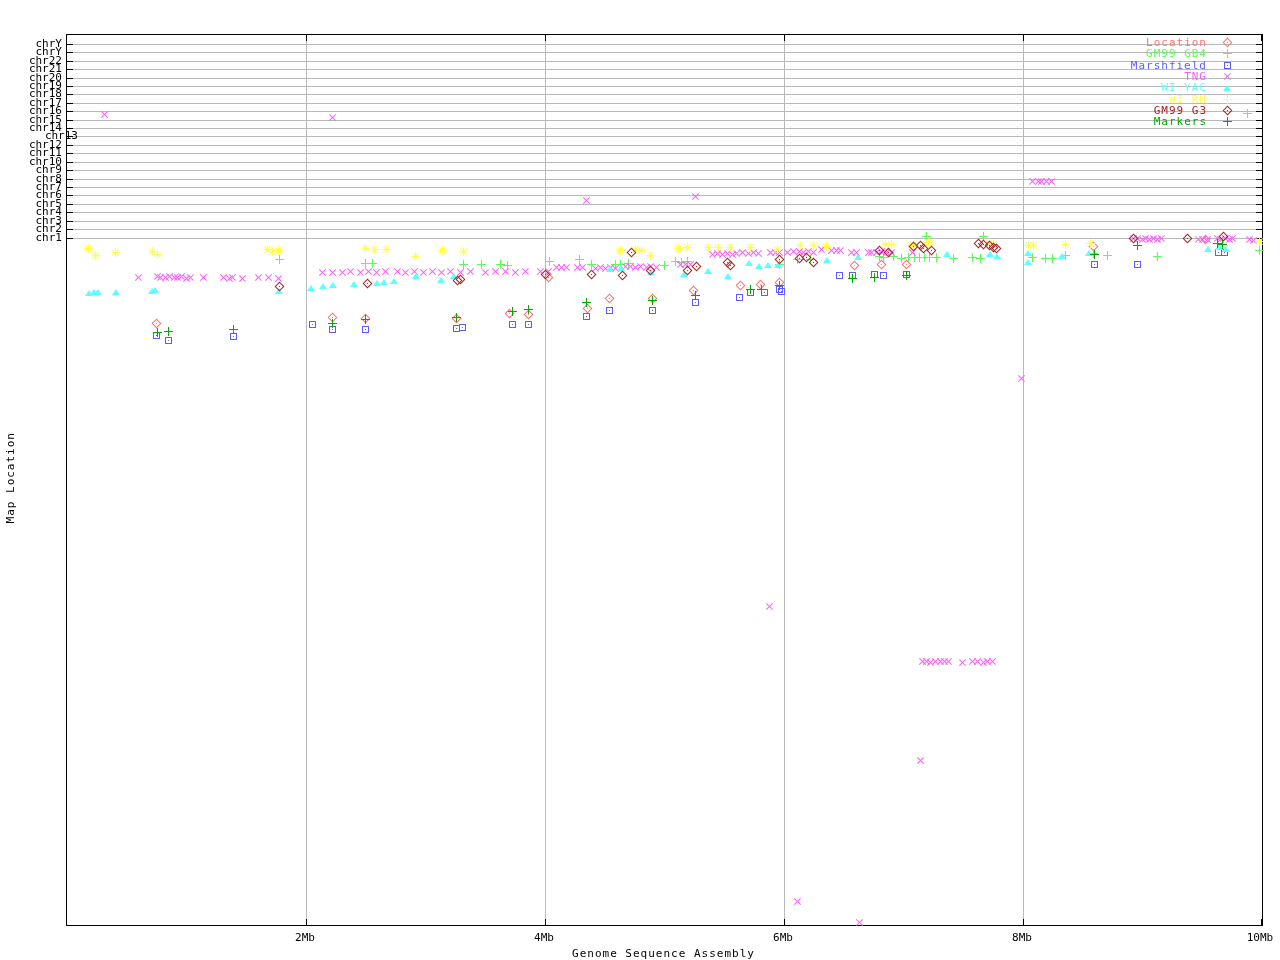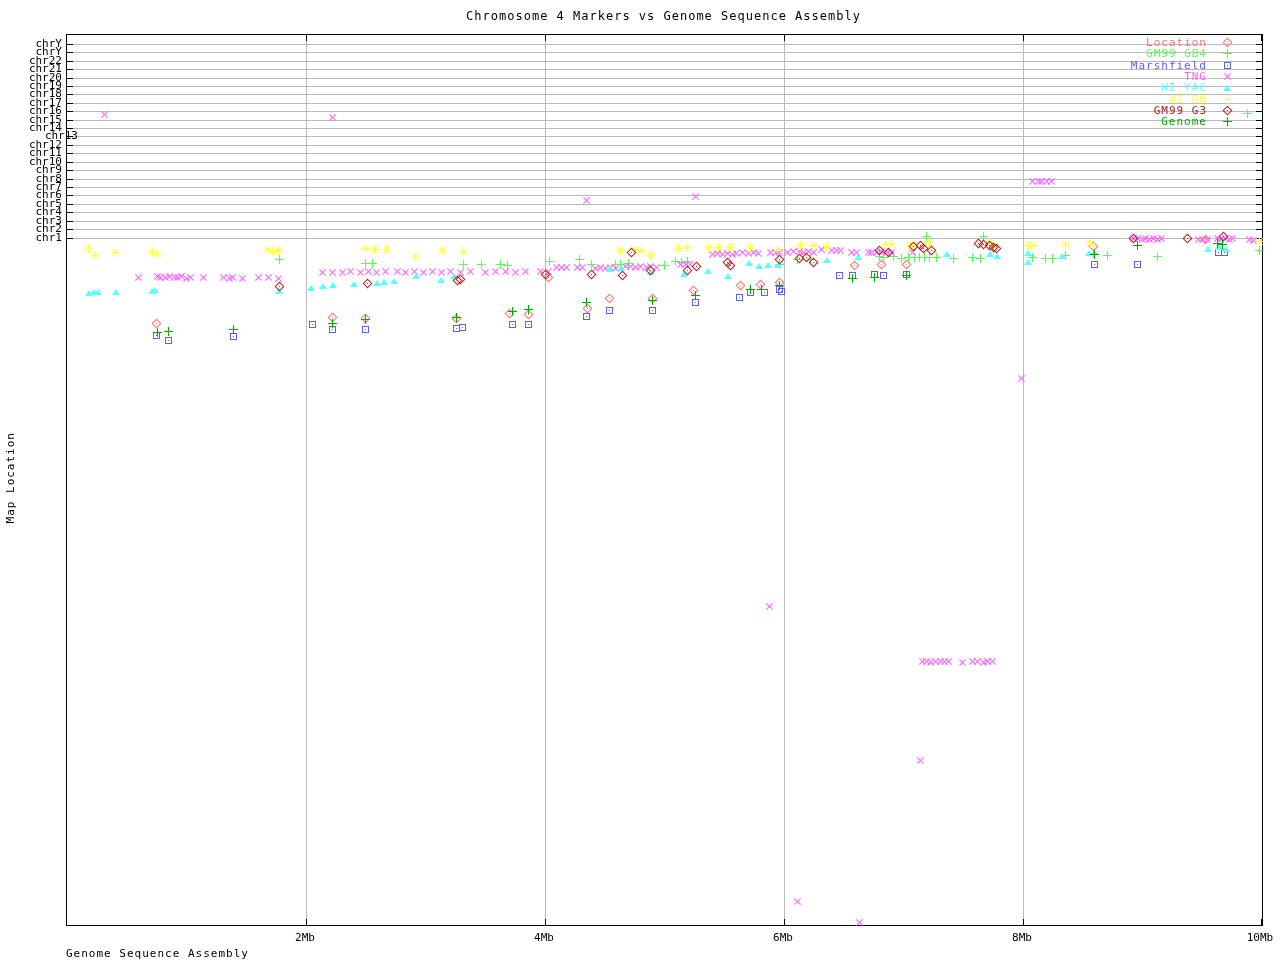--- a/index.html
+++ b/index.html
@@ -1,20 +1,20 @@
 <!DOCTYPE html>
 <html><head>
 <meta charset="utf-8">
 <style>
   html,body{margin:0;padding:0;background:#fff;}
   #canvas{position:relative;width:1280px;height:960px;background:#fff;overflow:hidden;
           font-family:"DejaVu Sans Mono","Liberation Mono",monospace;color:#000;}
   .title{position:absolute;left:66px;top:9px;width:1195px;text-align:center;
          font-size:12px;letter-spacing:1px;white-space:nowrap;}
-  .x-title{position:absolute;left:66px;top:947px;width:1195px;
+  .x-title{position:absolute;left:66px;top:947px;width:1195px;text-align:center;
            font-size:11px;letter-spacing:1px;white-space:nowrap;}
   .y-title{position:absolute;left:4px;top:432px;font-size:11px;letter-spacing:1px;
            writing-mode:vertical-rl;transform:rotate(180deg);white-space:nowrap;}
   #plot{position:absolute;left:66px;top:34px;width:1195px;height:890px;
         border:1px solid #000;box-sizing:content-box;}
   .grid-h{position:absolute;left:0;width:100%;height:1px;background:#b9b9b9;}
   .grid-v{position:absolute;top:0;width:1px;height:100%;background:#b9b9b9;}
   .tick{position:absolute;background:#000;}
   .chr-label{position:absolute;width:62px;text-align:right;font-size:11px;
              line-height:9px;height:9px;white-space:nowrap;}
@@ -39,21 +39,20 @@
   .legend-label{white-space:nowrap;letter-spacing:1px;}
   .legend-marker{position:relative;width:40px;height:11px;display:flex;justify-content:center;align-items:center;}
   .legend-marker .pt{position:relative;margin:0;}
   .legend-marker .pt.diamond,.legend-marker .pt.boxdot{margin:0;}
   .legend-marker .pt.triangle{margin:0;}
 </style>
 </head>
 <body>
 
 <div id="canvas">
-  <div class="title">Chromosome 4 Markers vs Genome Sequence Assembly</div>
   <div class="y-title">Map Location</div>
   <div class="x-title">Genome Sequence Assembly</div>
   <div id="plot">
       <div class="grid-h" style="top: 202.5px;"></div>
       <div class="tick" style="left: 0px; top: 202.5px; width: 6px; height: 1px;"></div>
       <div class="tick" style="right: 0px; top: 202.5px; width: 6px; height: 1px;"></div>
       <div class="grid-h" style="top: 194.08px;"></div>
       <div class="tick" style="left: 0px; top: 194.08px; width: 6px; height: 1px;"></div>
       <div class="tick" style="right: 0px; top: 194.08px; width: 6px; height: 1px;"></div>
       <div class="grid-h" style="top: 185.66px;"></div>
@@ -648,19 +647,19 @@
           <span class="pt star" style="--c: #ffff4d;"><span class="pt cross" style="--c: #ffff4d;"></span></span>
         </div>
       </div>
       <div class="legend-row">
         <div class="legend-label" style="color: rgb(168, 34, 34);">GM99 G3</div>
         <div class="legend-marker">
           <span class="pt diamond" style="--c: #a82222;"></span>
         </div>
       </div>
       <div class="legend-row">
-        <div class="legend-label" style="color: rgb(0, 170, 0);">Genome</div>
+        <div class="legend-label" style="color: rgb(0, 170, 0);">Markers</div>
         <div class="legend-marker">
           <span class="pt plus" style="--c: #00aa00;"></span>
         </div>
       </div>
     </div>
 </div>
 
 </body></html>

